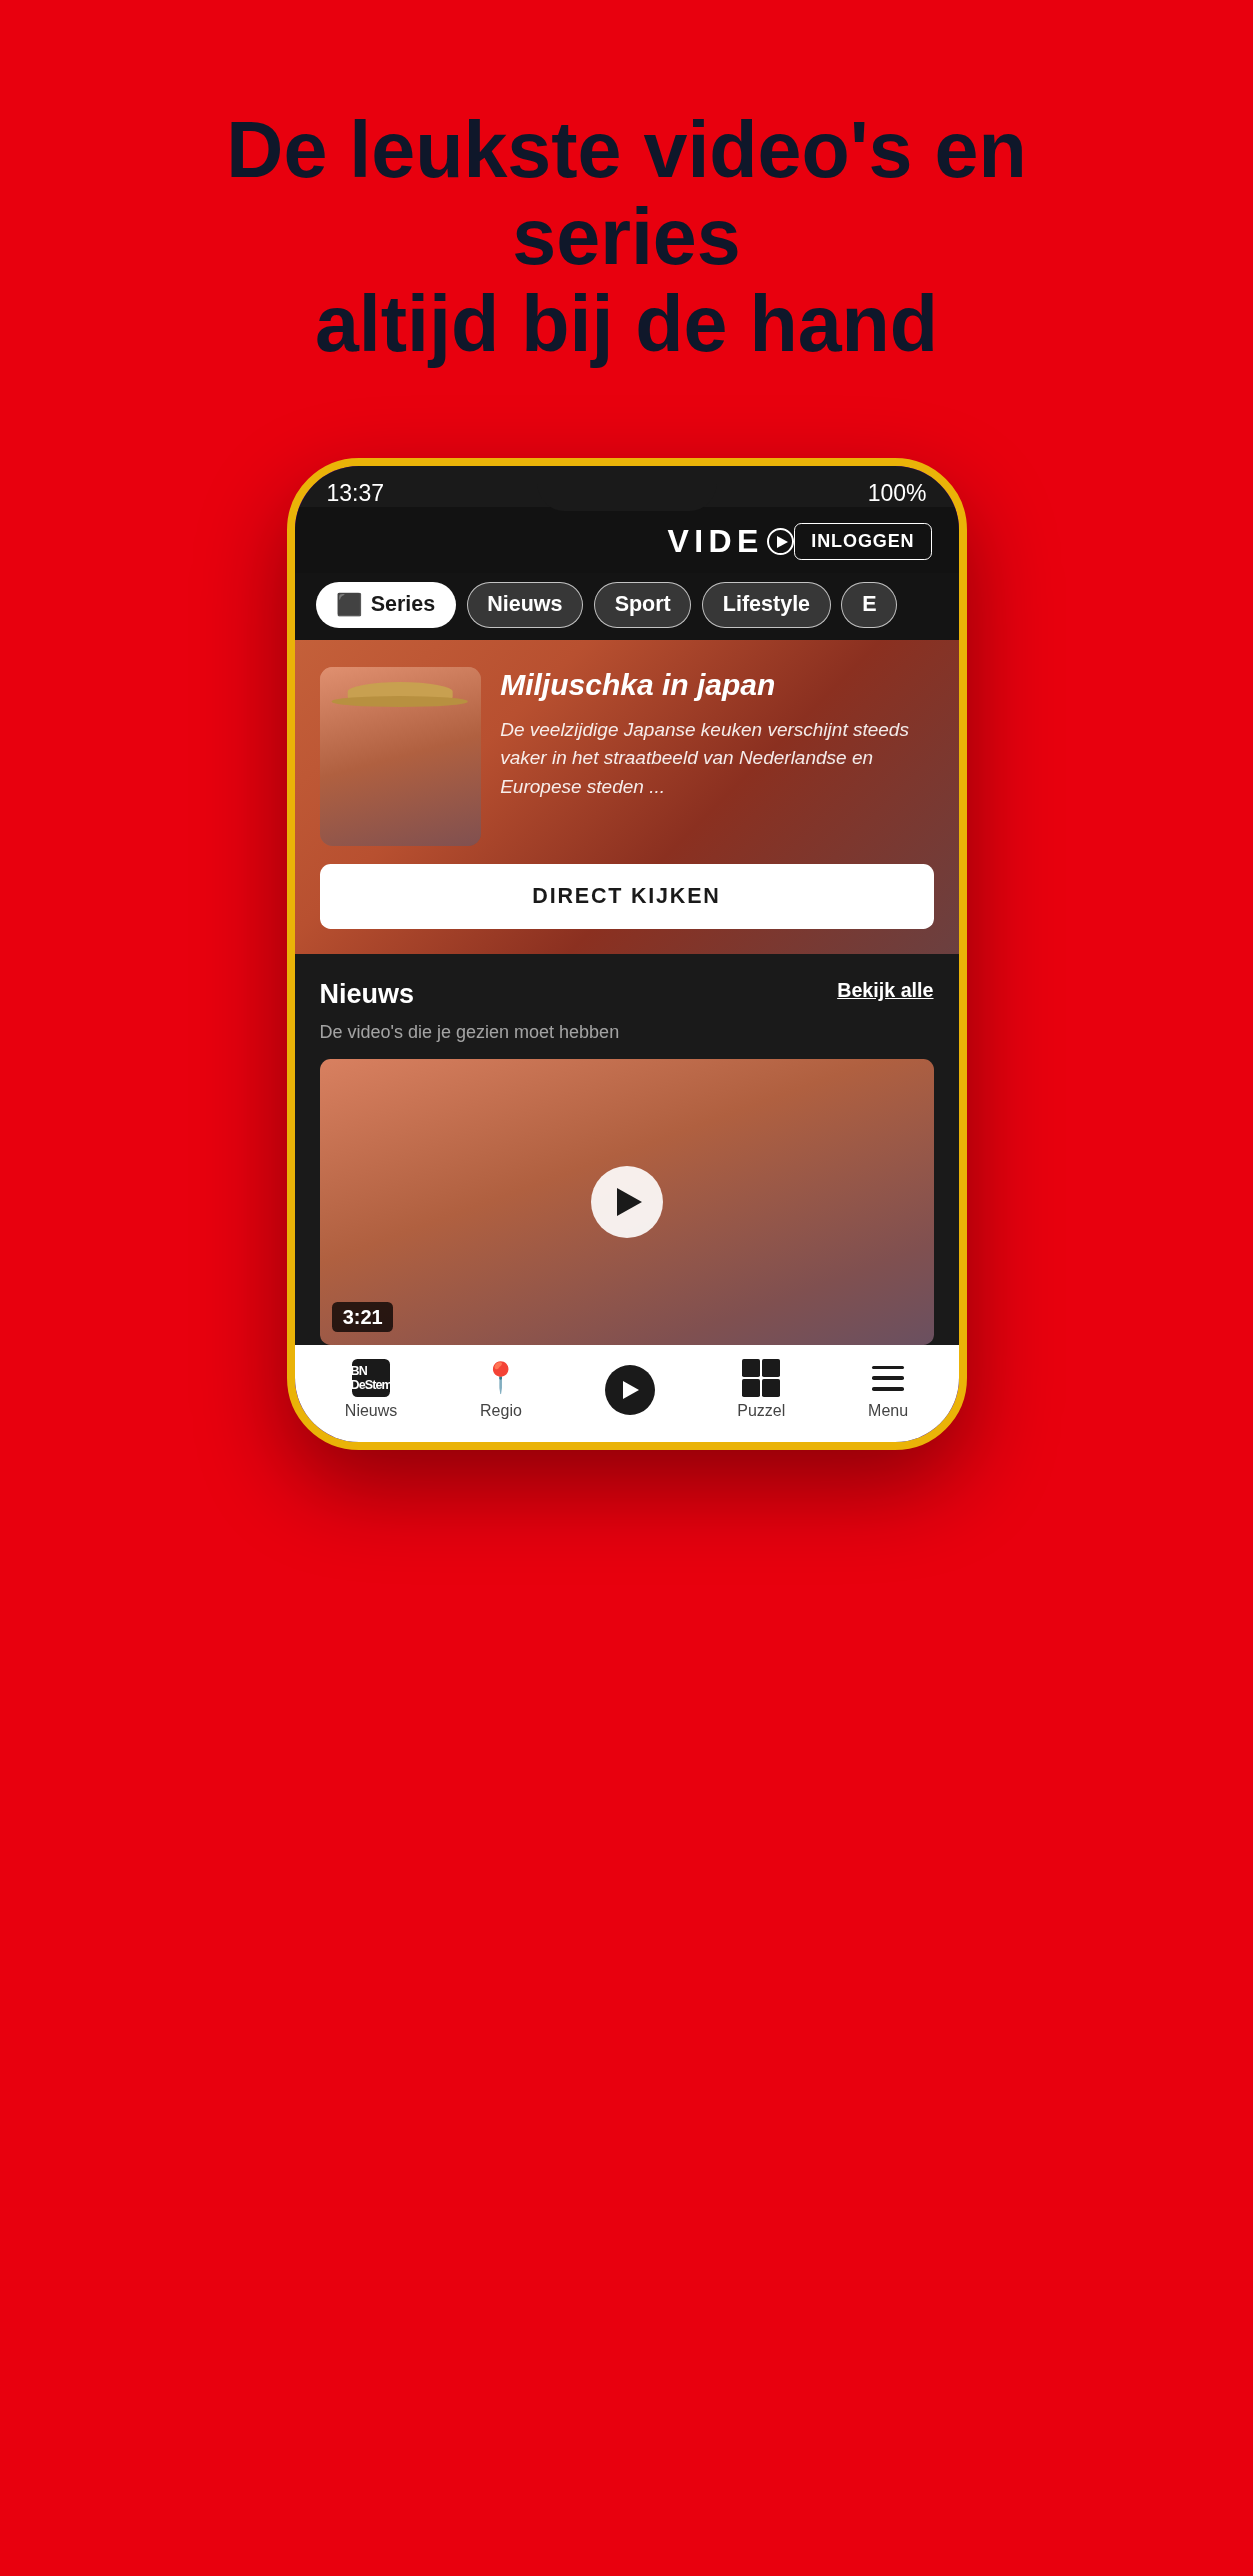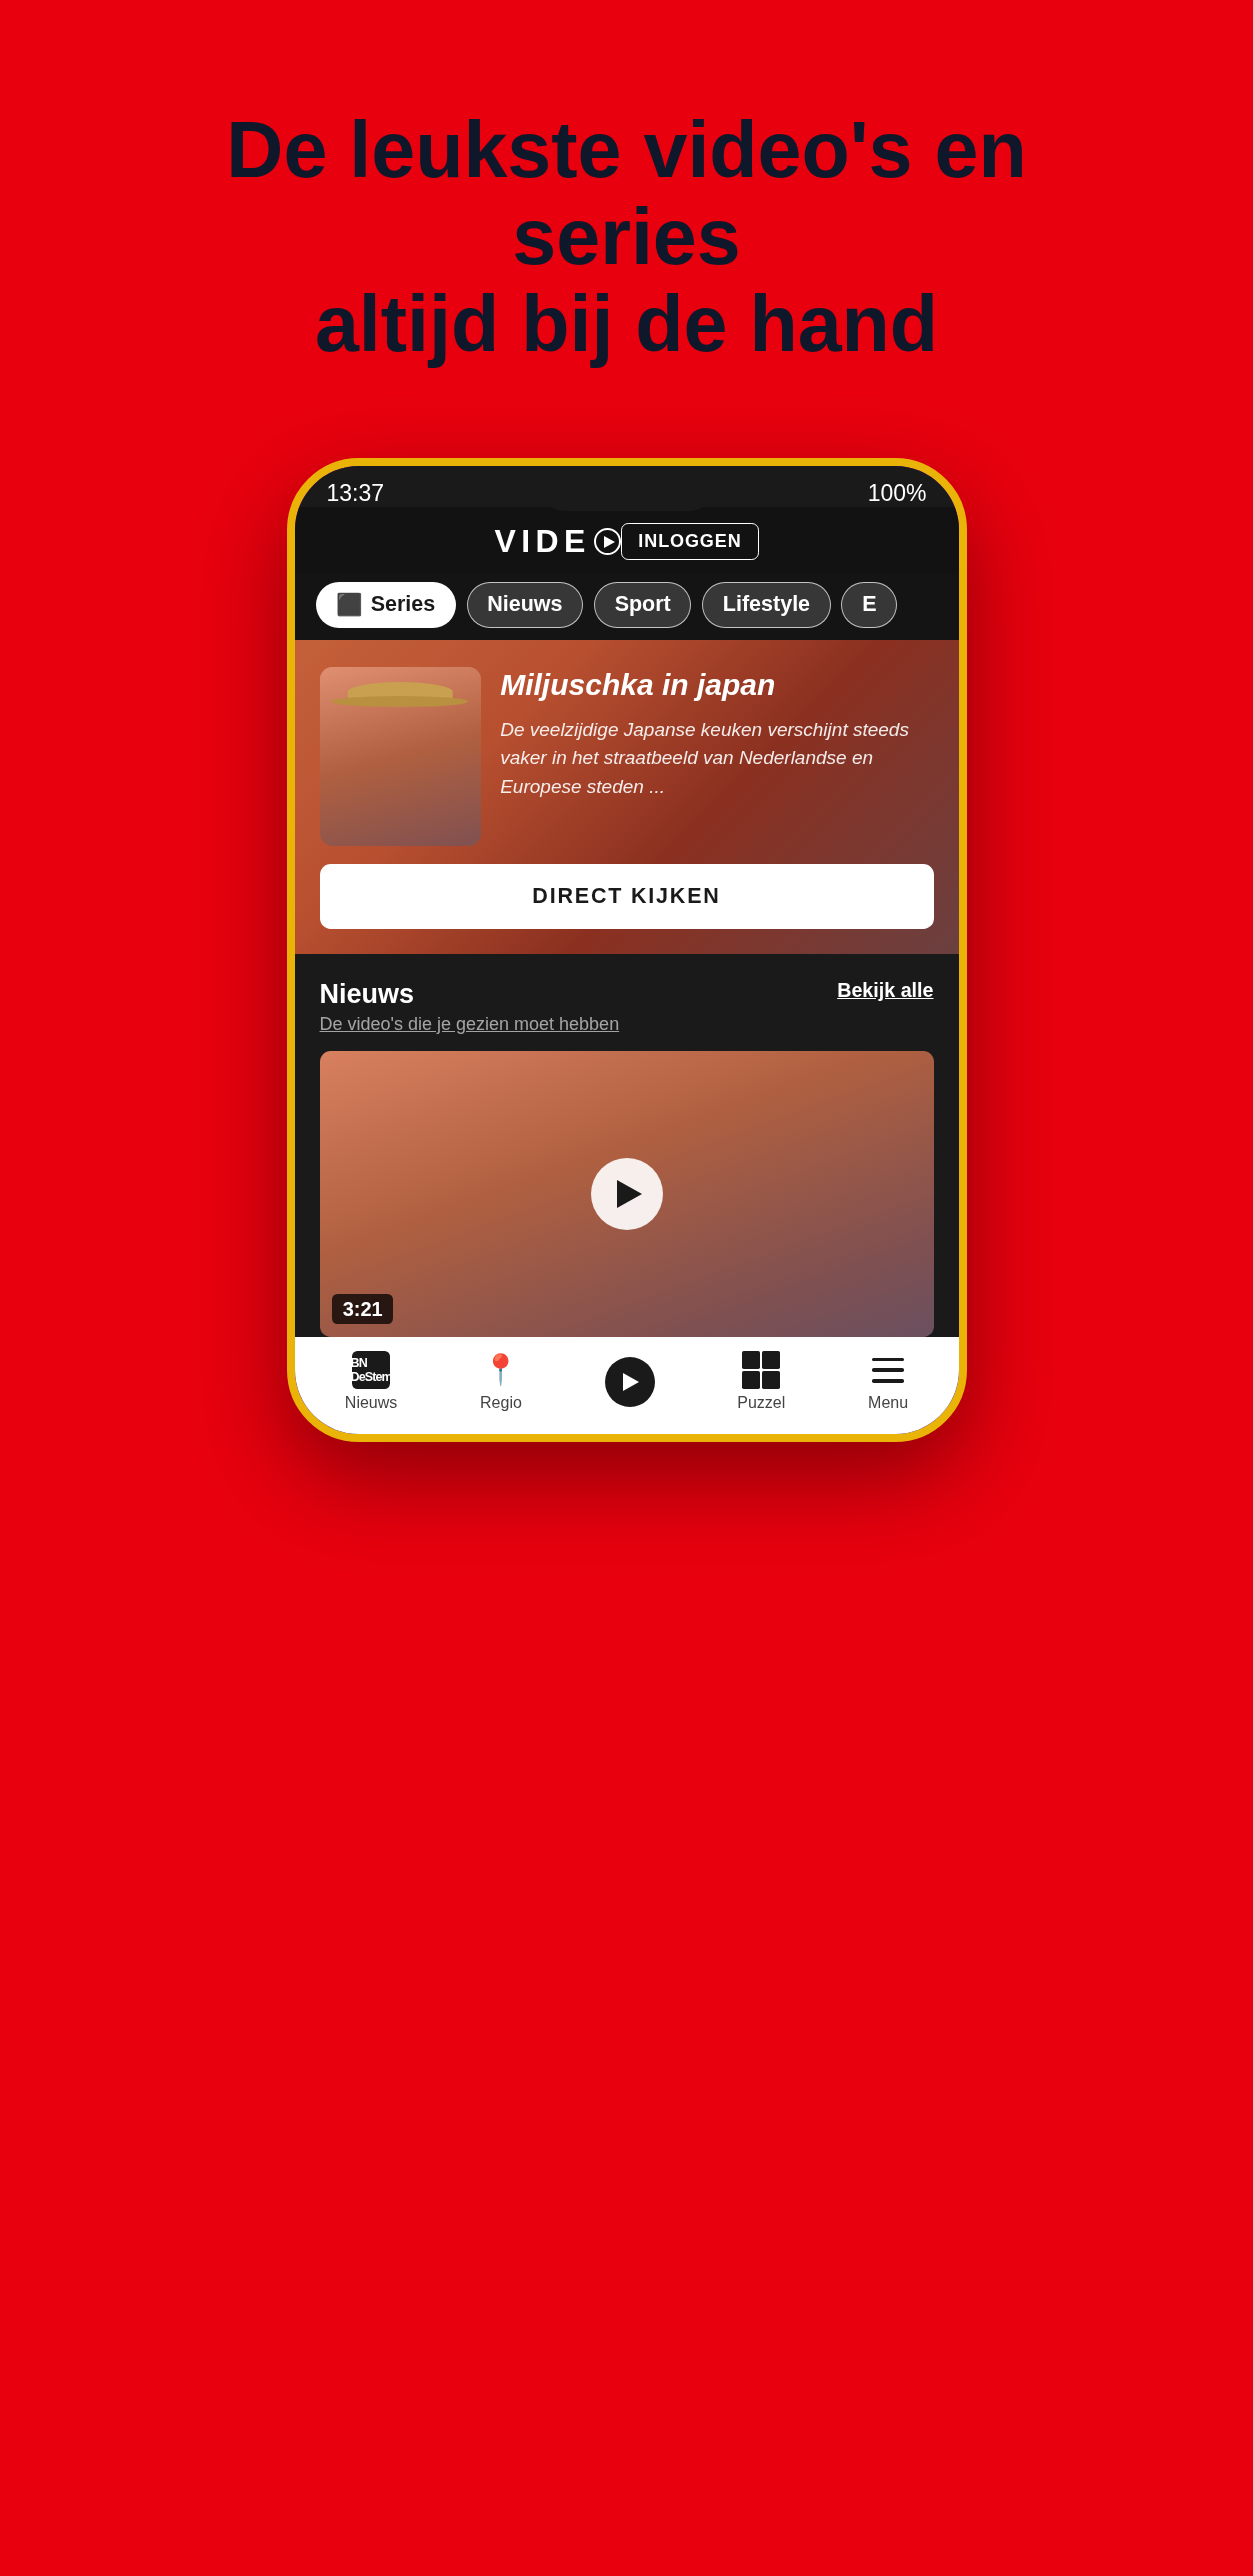--- a/index.html
+++ b/index.html
@@ -69,21 +69,21 @@
       width: 179px;
       height: 45px;
       background: #1a1a1a;
       border-radius: 0 0 27px 27px;
       z-index: 20;
     }
 
     
     .app-header {
       display: flex;
-      justify-content: center;
+      justify-content: flex-end;
       align-items: center;
       padding: 16px 27px 12.5px;
       background: rgba(0,0,0,0.3);
     }
 
     .app-logo {
       color: white;
       font-size: 32px;
       font-weight: 700;
       letter-spacing: 5.4px;
@@ -222,22 +222,21 @@
 
     .section-title {
       color: white;
       font-size: 27px;
       font-weight: 800;
     }
 
     .section-subtitle {
       color: rgba(255,255,255,0.6);
       font-size: 18px;
-      margin-top: 4px;
-      text-decoration: underline;
+      margin-top: 12px;
     }
 
     .bekijk-alle {
       color: white;
       font-size: 19.7px;
       font-weight: 600;
       text-decoration: underline;
       white-space: nowrap;
     }
 

